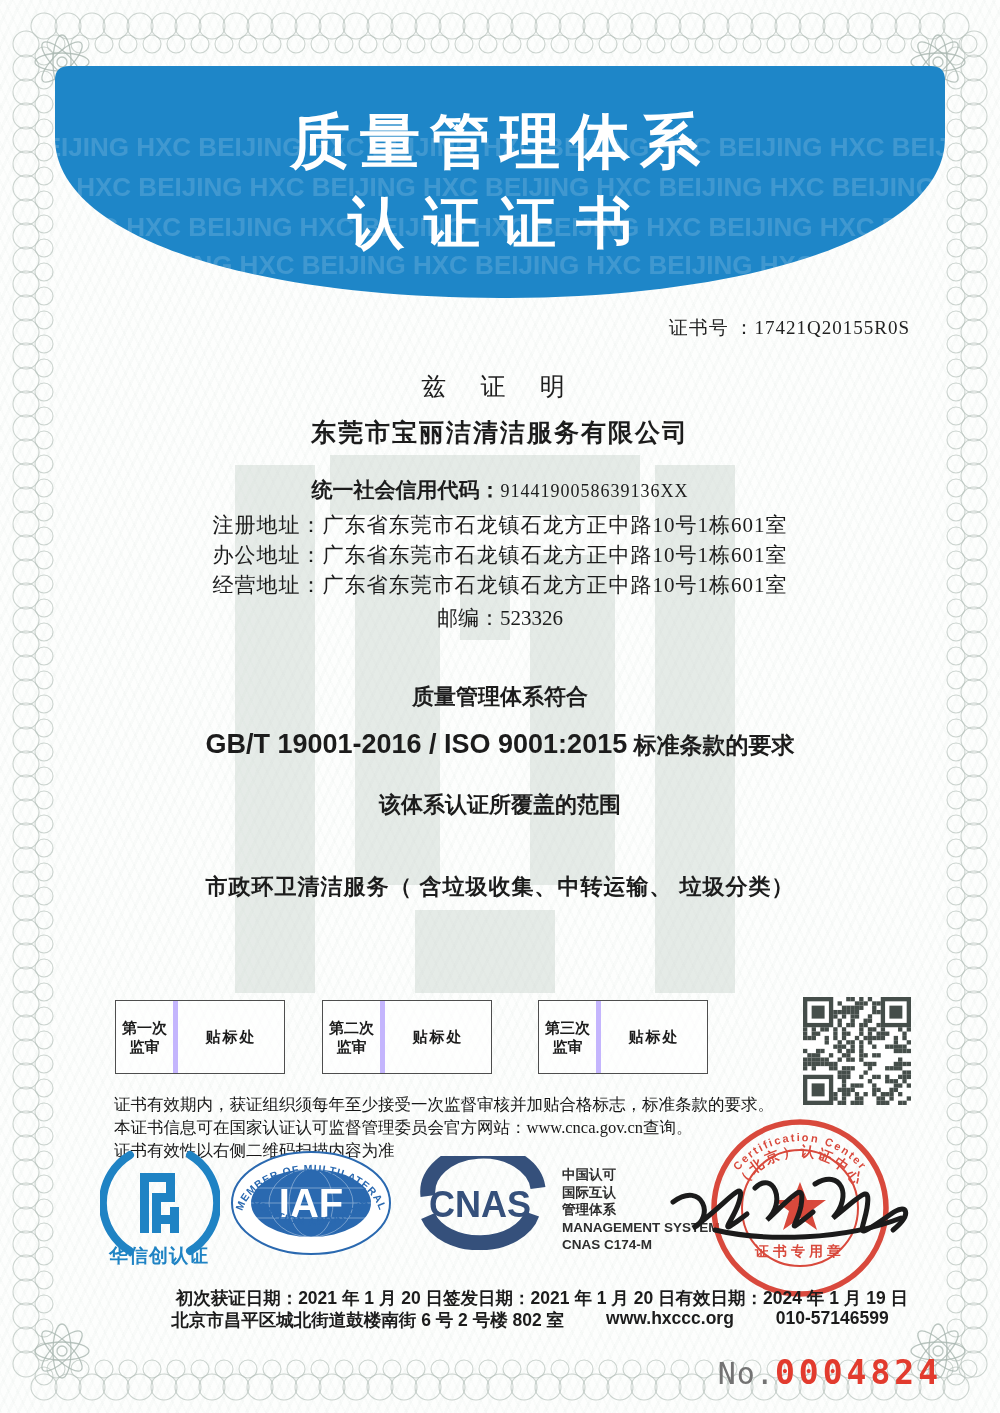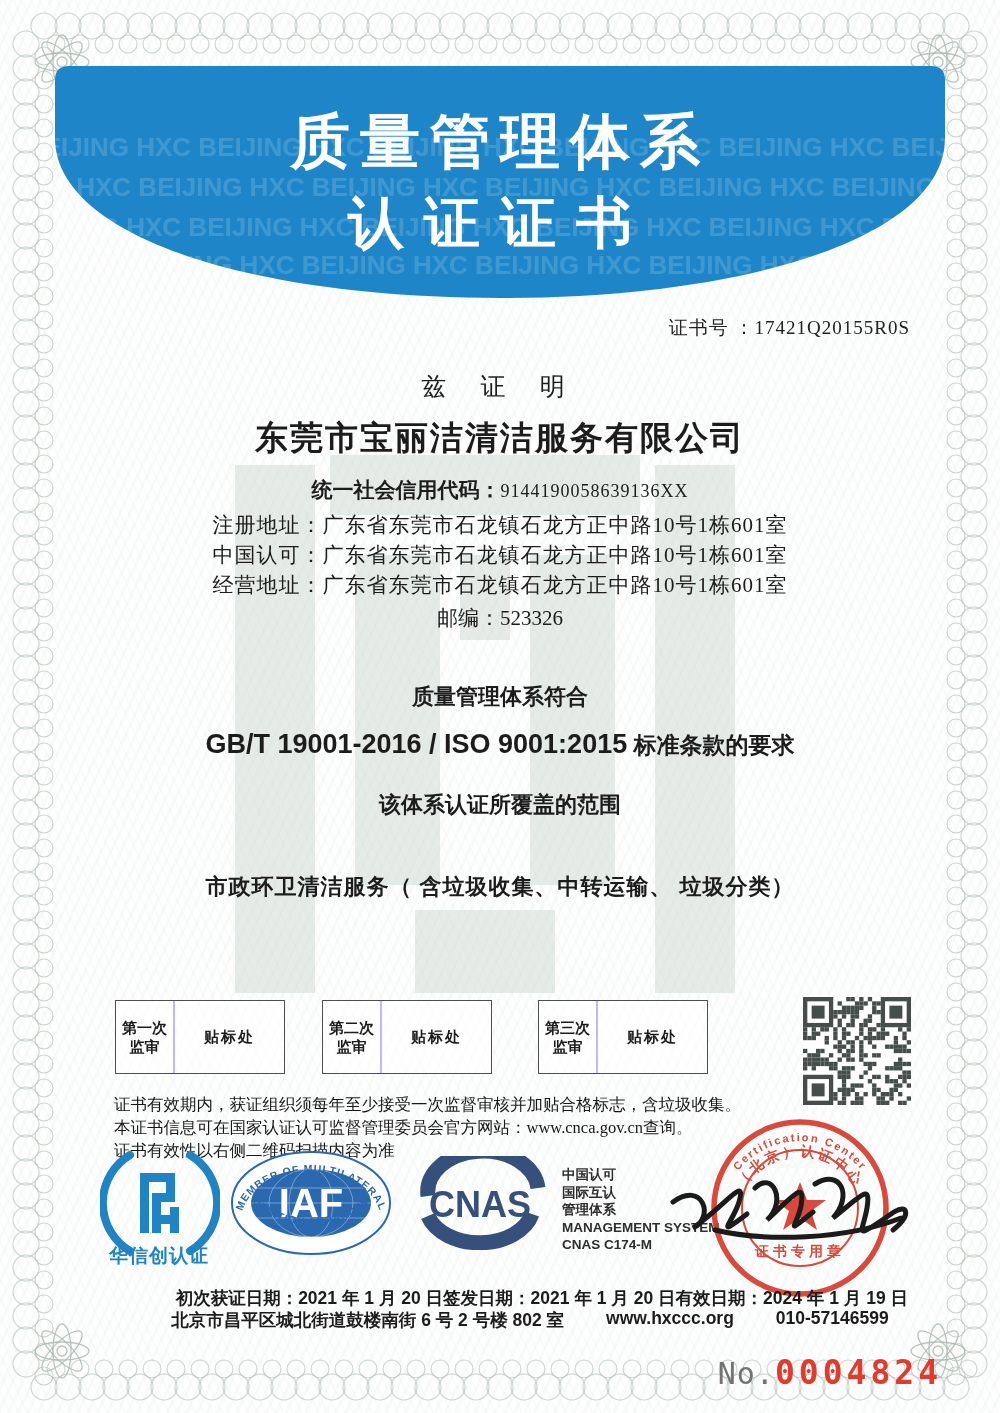--- a/index.html
+++ b/index.html
@@ -15,42 +15,42 @@
   .lace2{fill:none;stroke:#a9b7b0;stroke-width:1.3;opacity:.8}
 
   
   .hdr{left:55px;top:66px;width:890px;height:236px;}
   .hdr-title{color:#fff;font-weight:700;}
   .hdr-t1{top:102px;font-size:60px;letter-spacing:10px;}
   .hdr-t2{top:186px;font-size:56px;letter-spacing:20px;}
 
   .certno{top:315px;right:90px;font-size:19px;letter-spacing:1px;color:#222;}
   .statement{top:370px;font-size:25px;font-weight:400;letter-spacing:14px;}
-  .company{top:416px;font-size:33px;font-weight:700;letter-spacing:2px;}
+  .company{top:416px;font-size:25px;font-weight:700;letter-spacing:2px;}
   .credit{top:476px;font-size:21px;}
   .credit .val{font-size:18px;letter-spacing:1px;}
   .addr{font-size:21px;letter-spacing:1px;}
   .a1{top:511px}.a2{top:541px}.a3{top:571px}
   .postcode{top:604px;font-size:21px;}
   .heiti{font-family:"Liberation Sans","DejaVu Sans",sans-serif;}
   .conform{top:682px;font-size:22px;font-weight:700;}
   .standard{top:729px;font-size:23px;font-weight:700;}
   .standard .code{font-size:27px;}
   .scope-title{top:790px;font-size:22px;font-weight:700;}
   .scope{top:872px;font-size:22px;font-weight:700;letter-spacing:1px;}
 
   
   .wm{left:235px;top:455px;width:500px;height:540px;opacity:.42;pointer-events:none;}
   .wm div{position:absolute;background:#c6d1ca;}
 
   
   .audit{top:1000px;left:115px;width:592px;height:74px;}
   .agrp{position:absolute;top:0;height:72px;width:168px;display:flex;border:1px solid #4e4e4e;background:rgba(255,255,255,.6);}
   .g1{left:0}.g2{left:207px}.g3{left:423px}
-  .acell1{width:57px;border-right:2px solid #c4b5fd;display:flex;flex-direction:column;
+  .acell1{width:57px;border-right:5px solid #c4b5fd;display:flex;flex-direction:column;
           align-items:center;justify-content:center;font-size:15px;font-weight:700;line-height:19px;}
   .acell2{flex:1;display:flex;align-items:center;justify-content:center;font-size:15px;font-weight:700;letter-spacing:2px;}
 
   .qr{left:803px;top:997px;}
   .notes{left:114px;top:1093px;font-size:16.5px;line-height:23px;color:#171717;}
 
   
   .hxc-label{left:96px;top:1243px;width:126px;text-align:center;font-size:19px;font-weight:700;
              color:#1f83c4;letter-spacing:1px;font-family:"Liberation Sans",sans-serif;}
   .accred{left:562px;top:1166px;font-size:13.5px;line-height:17.5px;color:#2e2e2e;
@@ -505,21 +505,21 @@
   <div class="abs ctr company">东莞市宝丽洁清洁服务有限公司</div>
 
   <div class="abs ctr credit">
     <span style="font-weight:700">统一社会信用代码：</span><span class="val">9144190058639136XX</span>
   </div>
 
   <div class="abs ctr addr a1">
     <span>注册地址：</span><span>广东省东莞市石龙镇石龙方正中路10号1栋601室</span>
   </div>
   <div class="abs ctr addr a2">
-    <span>中国认可：</span><span>广东省东莞市石龙镇石龙方正中路10号1栋601室</span>
+    <span>办公地址：</span><span>广东省东莞市石龙镇石龙方正中路10号1栋601室</span>
   </div>
   <div class="abs ctr addr a3">
     <span>经营地址：</span><span>广东省东莞市石龙镇石龙方正中路10号1栋601室</span>
   </div>
 
   <div class="abs ctr postcode">
     <span>邮编：</span><span>523326</span>
   </div>
 
   <div class="abs ctr heiti conform">质量管理体系符合</div>
@@ -784,21 +784,21 @@
       <rect x="8" y="8" width="12" height="12" fill="#454e4a"></rect>
       <rect x="72" y="0" width="28" height="28" fill="#454e4a"></rect>
       <rect x="76" y="4" width="20" height="20" fill="#ffffff"></rect>
       <rect x="80" y="8" width="12" height="12" fill="#454e4a"></rect>
       <rect x="0" y="72" width="28" height="28" fill="#454e4a"></rect>
       <rect x="4" y="76" width="20" height="20" fill="#ffffff"></rect>
       <rect x="8" y="80" width="12" height="12" fill="#454e4a"></rect>
     </svg>
 
   <div class="abs notes">
-    <div>证书有效期内，获证组织须每年至少接受一次监督审核并加贴合格标志，含垃圾收集。</div>
+    <div>证书有效期内，获证组织须每年至少接受一次监督审核并加贴合格标志，标准条款的要求。</div>
     <div>本证书信息可在国家认证认可监督管理委员会官方网站：www.cnca.gov.cn查询。</div>
     <div>证书有效性以右侧二维码扫描内容为准</div>
   </div>
 
   <svg class="abs" style="left:100px;top:1143px" width="120" height="120" viewBox="0 0 120 120">
     <path d="M30,12 A56,56 0 0 0 30,108" fill="none" stroke="#1f83c4" stroke-width="8" stroke-linecap="round"></path>
     <path d="M90,12 A56,56 0 0 1 90,108" fill="none" stroke="#1f83c4" stroke-width="8" stroke-linecap="round"></path>
     <g fill="#1f83c4">
       <rect x="40" y="30" width="9" height="60"></rect>
       <rect x="49" y="30" width="26" height="9"></rect>

